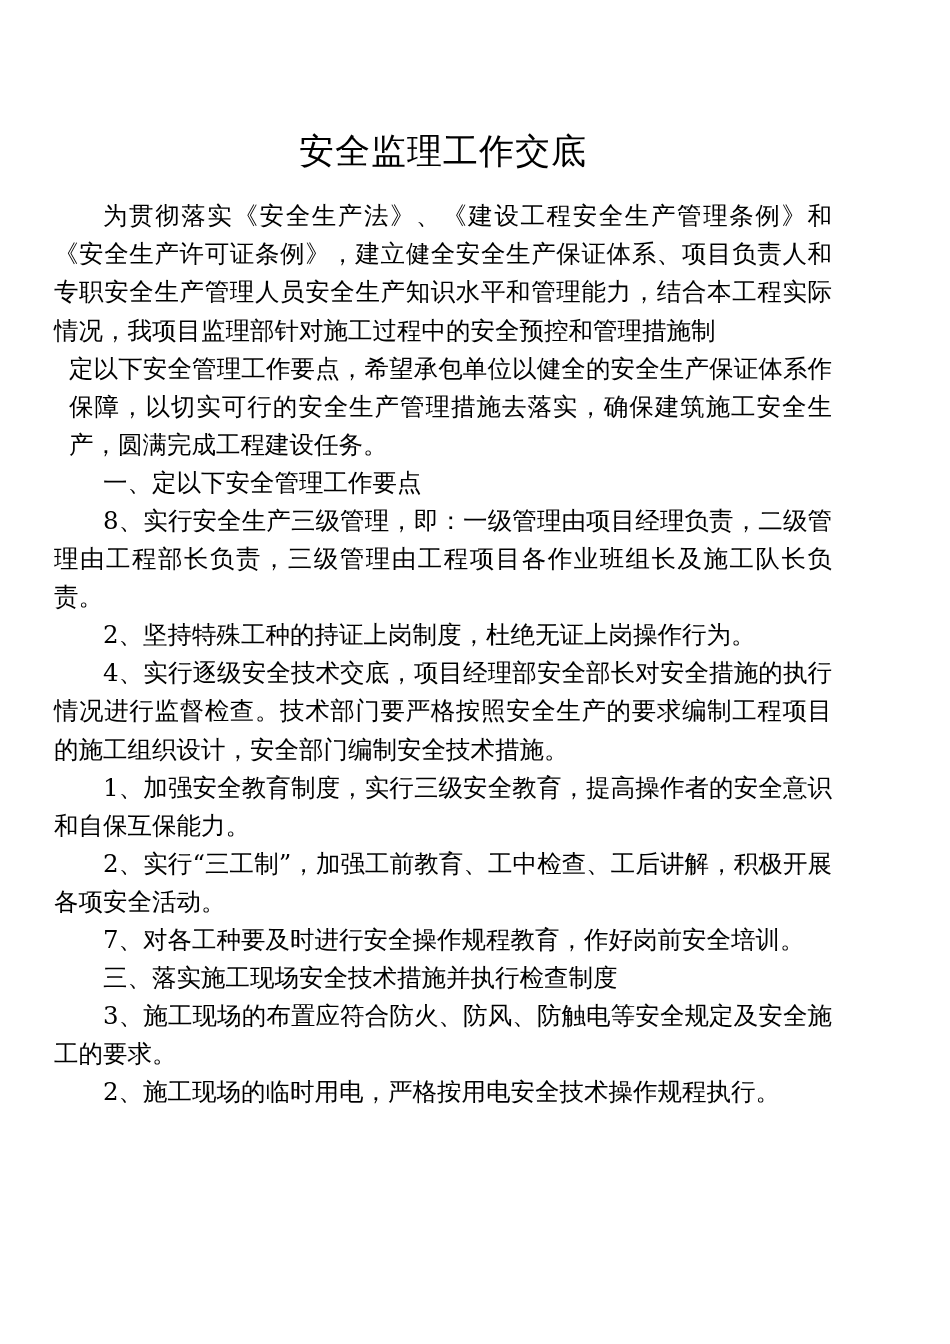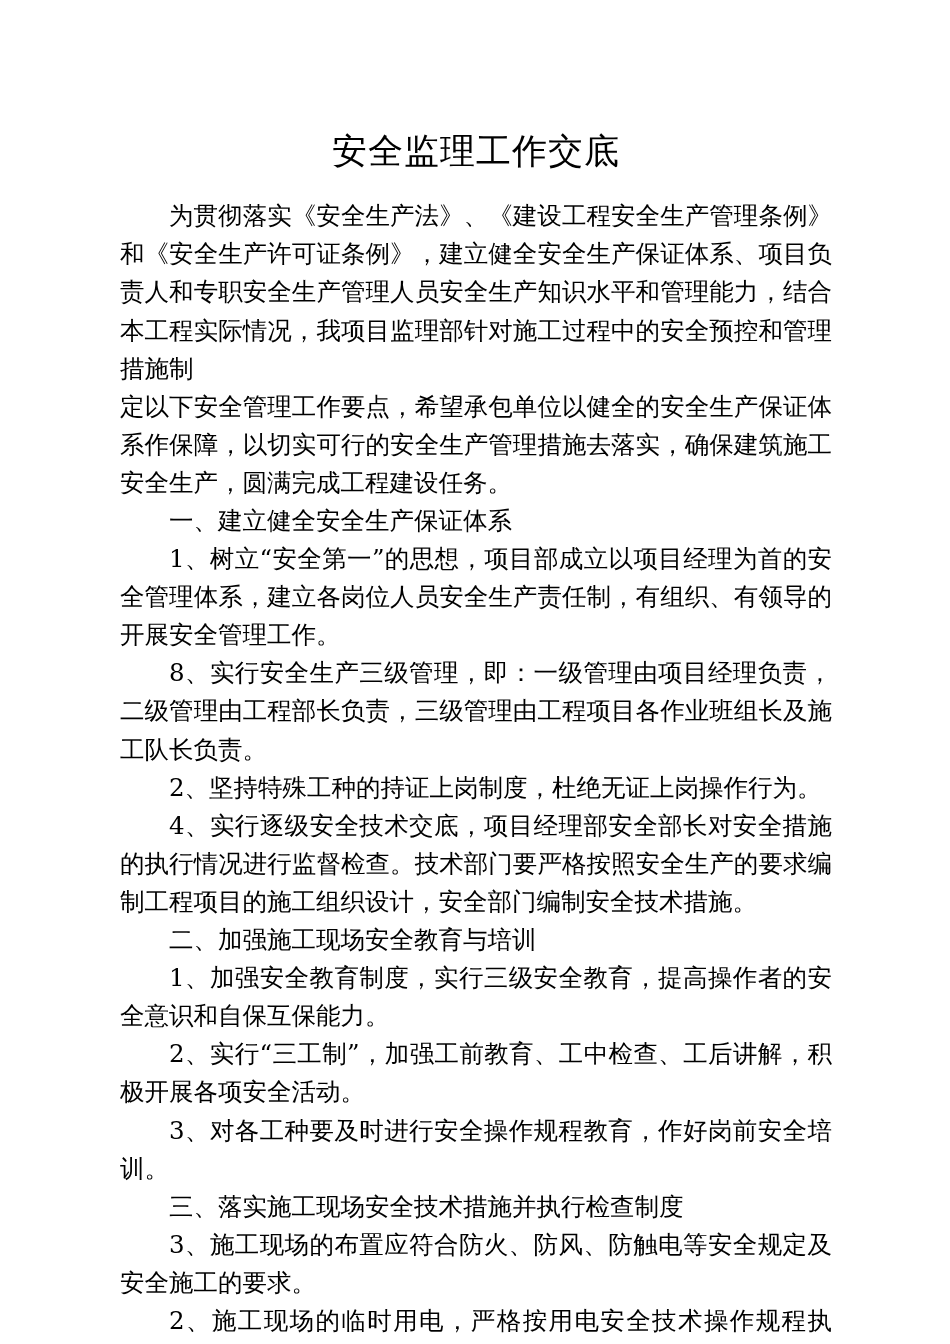--- a/index.html
+++ b/index.html
@@ -11,21 +11,21 @@
     width: 950px;
     height: 1344px;
     font-family: "DejaVu Serif", "Liberation Serif", serif;
     color: #000000;
     overflow: hidden;
   }
   .page {
     width: 950px;
     height: 1060px;
     box-sizing: border-box;
-    padding: 128px 118px 0 120px;
+    padding: 128px 118px 0 54px;
     position: relative;
   }
   .doc-title {
     text-align: center;
     font-size: 35px;
     line-height: 1.35;
     font-weight: normal;
     margin: 0 0 22px 0;
     letter-spacing: 1px;
   }
@@ -34,37 +34,36 @@
     line-height: 1.555;
     text-align: justify;
     text-justify: inter-ideograph;
   }
   .para {
     margin: 0;
     text-indent: 2em;
   }
   .para.noindent {
     text-indent: 0;
+    margin-left: 15px;
   }
 </style>
 </head>
 <body>
 
 <div class="page">
   <h1 class="doc-title">安全监理工作交底</h1>
 
   <div class="body-text">
     <p class="para">为贯彻落实《安全生产法》、《建设工程安全生产管理条例》和《安全生产许可证条例》，建立健全安全生产保证体系、项目负责人和专职安全生产管理人员安全生产知识水平和管理能力，结合本工程实际情况，我项目监理部针对施工过程中的安全预控和管理措施制</p>
     <p class="para noindent">定以下安全管理工作要点，希望承包单位以健全的安全生产保证体系作保障，以切实可行的安全生产管理措施去落实，确保建筑施工安全生产，圆满完成工程建设任务。</p>
-    <p class="para">一、建立健全安全生产保证体系</p>
-    <p class="para">1、树立“安全第一”的思想，项目部成立以项目经理为首的安全管理体系，建立各岗位人员安全生产责任制，有组织、有领导的开展安全管理工作。</p>
+    <p class="para">一、定以下安全管理工作要点</p>
     <p class="para">8、实行安全生产三级管理，即：一级管理由项目经理负责，二级管理由工程部长负责，三级管理由工程项目各作业班组长及施工队长负责。</p>
     <p class="para">2、坚持特殊工种的持证上岗制度，杜绝无证上岗操作行为。</p>
     <p class="para">4、实行逐级安全技术交底，项目经理部安全部长对安全措施的执行情况进行监督检查。技术部门要严格按照安全生产的要求编制工程项目的施工组织设计，安全部门编制安全技术措施。</p>
-    <p class="para">二、加强施工现场安全教育与培训</p>
     <p class="para">1、加强安全教育制度，实行三级安全教育，提高操作者的安全意识和自保互保能力。</p>
     <p class="para">2、实行“三工制”，加强工前教育、工中检查、工后讲解，积极开展各项安全活动。</p>
-    <p class="para">3、对各工种要及时进行安全操作规程教育，作好岗前安全培训。</p>
+    <p class="para">7、对各工种要及时进行安全操作规程教育，作好岗前安全培训。</p>
     <p class="para">三、落实施工现场安全技术措施并执行检查制度</p>
     <p class="para">3、施工现场的布置应符合防火、防风、防触电等安全规定及安全施工的要求。</p>
     <p class="para">2、施工现场的临时用电，严格按用电安全技术操作规程执行。</p>
   </div>
 </div>
 
 </body></html>

